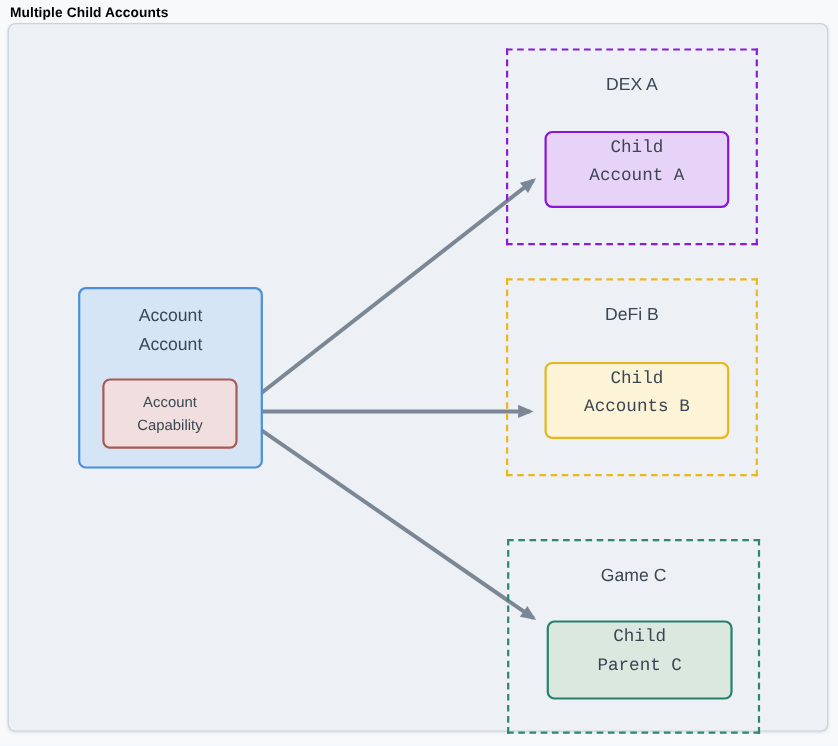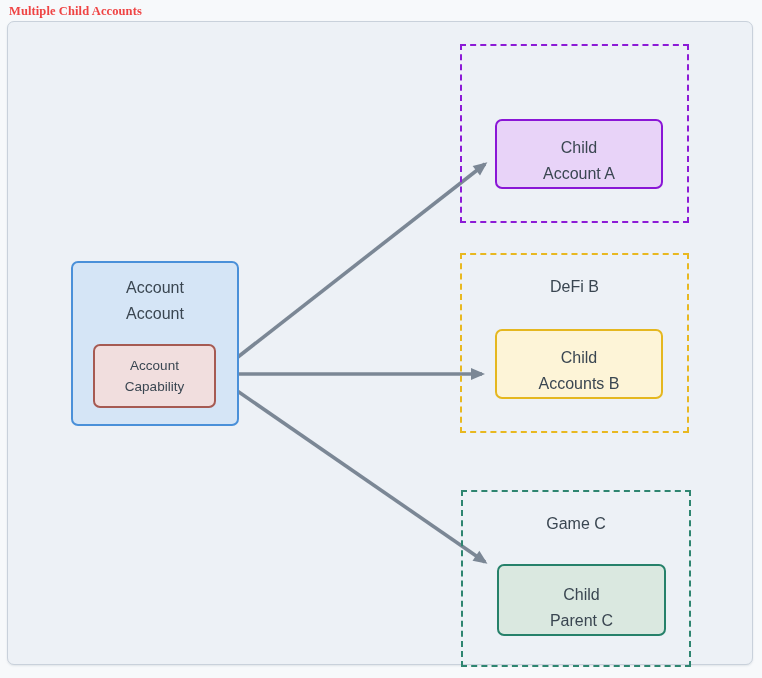--- a/index.html
+++ b/index.html
@@ -8,23 +8,22 @@
     background: #f7f9fb;
     font-family: "Liberation Sans", sans-serif;
     position: relative;
     overflow: hidden;
   }
   * { box-sizing: border-box; }
 
   .diagram-title {
     position: absolute; left: 9px; top: 4px;
     font-size: 12.5px; font-weight: 600;
-    color: #ef4444;
+    color: #000000;
     letter-spacing: 0.1px;
-    font-family: Liberation Serif, serif;
   }
 
   .canvas {
     position: absolute; left: 7px; top: 21px;
     width: 746px; height: 644px;
     background: #edf1f6;
     border: 1px solid #c9d1db;
     border-radius: 7px;
     box-shadow: 0 1px 2px rgba(160,170,185,0.25);
   }
@@ -75,21 +74,21 @@
     position: absolute; left: 0; right: 0; top: 23px;
     text-align: center;
     color: #3a4651; font-size: 16px;
   }
 
   .child-box {
     position: absolute;
     border-radius: 7px;
     border-width: 2px; border-style: solid;
     display: flex; flex-direction: column;
-    align-items: center; justify-content: flex-end;
+    align-items: center; justify-content: flex-start; font-family: Liberation Mono, monospace;
   }
   .child-a { left: 33px; top: 73px; width: 168px; height: 70px; background: #e8d3f8; border-color: #8a16d6; }
   .child-b { left: 33px; top: 74px; width: 168px; height: 70px; background: #fdf4d7; border-color: #e5b71f; }
   .child-c { left: 34px; top: 72px; width: 169px; height: 72px; background: #dae8e0; border-color: #26816a; }
 </style>
 </head>
 <body>
 
 <div class="diagram-title">Multiple Child Accounts</div>
 
@@ -114,20 +113,21 @@
   </div>
 
   <div class="capability-box">
     <div class="node-text">
       <div>Account</div>
       <div>Capability</div>
     </div>
   </div>
 
   <div class="group group-a">
+    <div class="group-label">DEX A</div>
     <div class="child-box child-a">
       <div class="node-text">
         <div>Child</div>
         <div>Account A</div>
       </div>
     </div>
   </div>
 
   <div class="group group-b">
     <div class="group-label">DeFi B</div>

